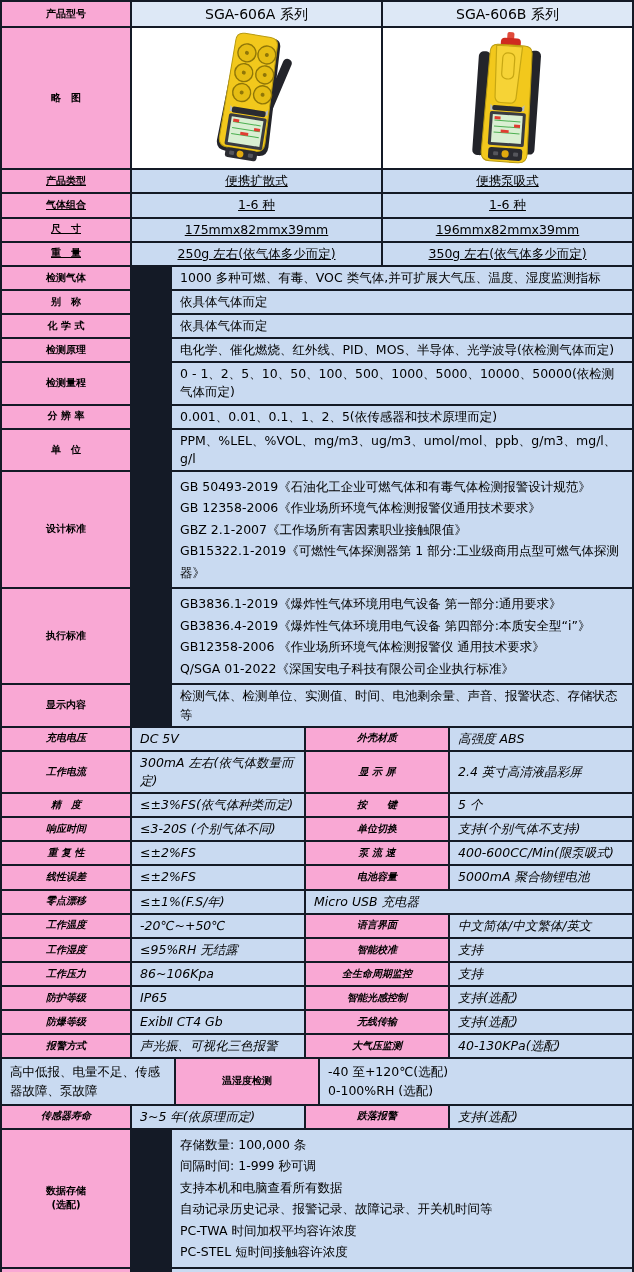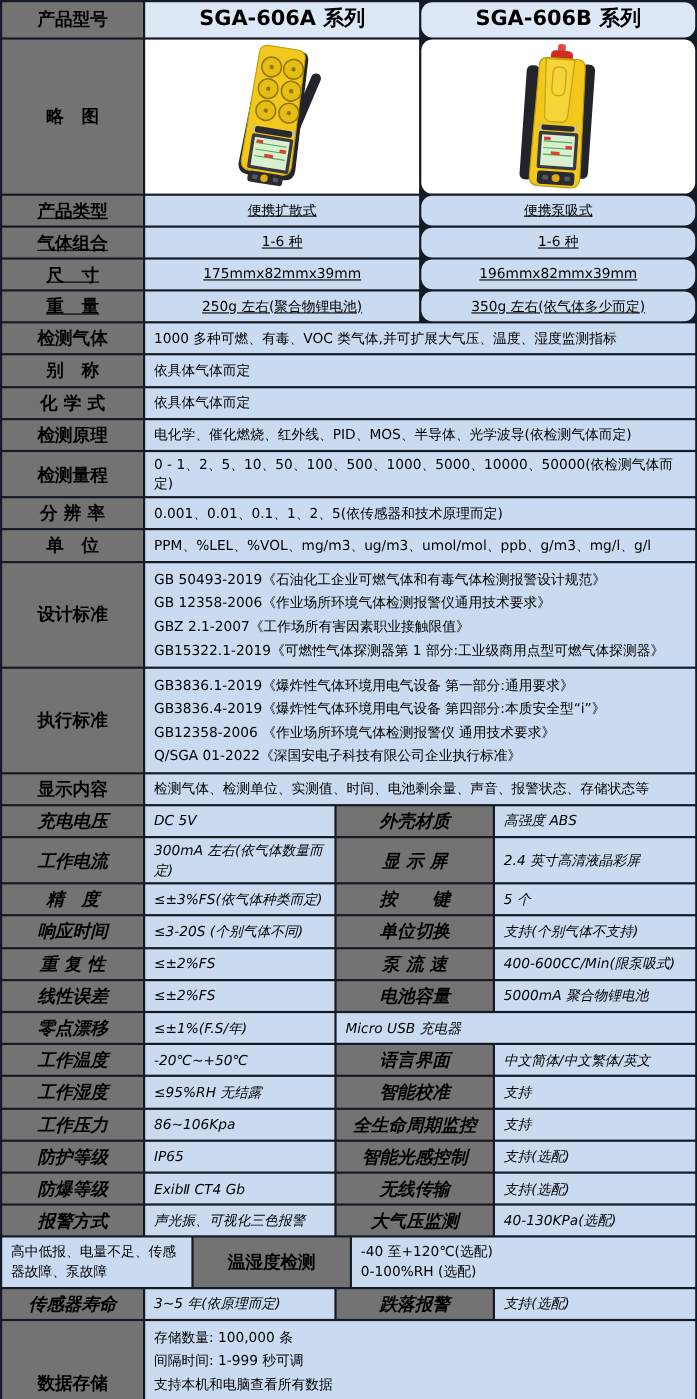--- a/index.html
+++ b/index.html
@@ -1,29 +1,29 @@
 <!DOCTYPE html>
 <html><head>
 <meta charset="utf-8">
 <style>
   html,body{margin:0;padding:0;background:#eef2f8;}
   body{width:634px;font-family:"DejaVu Sans","Liberation Sans",sans-serif;color:#000;}
   .tbl{width:630px;display:flex;flex-direction:column;gap:2px;background:#141a26;border:2px solid #141a26;}
   .row{display:flex;gap:2px;}
   .cell{background:#c9daf1;display:flex;align-items:center;box-sizing:border-box;
         font-size:12.5px;line-height:1.45;padding:2px 8px;}
-  .lab{background:#737373;font-weight:bold;justify-content:center;text-align:center;
-       font-size:16px;padding:2px 4px;white-space:pre-line;flex:0 0 128px;}
-  .hdr{background:#dde8f6;font-weight:bold;justify-content:center;text-align:center;font-size:19px;}
+  .lab{background:#f9a8d4;font-weight:bold;justify-content:center;text-align:center;
+       font-size:10px;padding:2px 4px;white-space:pre-line;flex:0 0 128px;}
+  .hdr{background:#dde8f6;font-weight:normal;justify-content:center;text-align:center;font-size:14px;}
   .imgcell{background:#ffffff;justify-content:center;}
   .ctr{justify-content:center;text-align:left;}
   .ml{white-space:pre-line;align-items:flex-start;padding-top:4px;padding-bottom:4px;}
-  .w-a{flex:0 0 249px;} .w-b{flex:1;border-radius:10px;}
+  .w-a{flex:0 0 249px;} .w-b{flex:1;}
   .w-v1{flex:0 0 172px;} .w-l2{flex:0 0 142px;} .w-v2{flex:1;}
-  .w-full{flex:1;}
+  .w-full{flex:1;margin-left:40px;}
   .h-hdr{min-height:23px;} .h-sketch{min-height:140px;} .h-cmp{min-height:22px;text-decoration:underline;}
   .h-s{min-height:18px;} .h-q{min-height:17px;font-style:italic;} .h-alarm{min-height:38px;}
   .h-design{min-height:84px;} .h-exec{min-height:78px;}
   .h-ds{min-height:122px;} .h-iot{min-height:184px;}
   .multiline-lines{line-height:1.72;}
 </style>
 </head>
 <body>
 
 <div class="tbl">
@@ -124,21 +124,21 @@
     <div class="cell ctr h-cmp w-a">1-6 种</div>
     <div class="cell ctr h-cmp w-b">1-6 种</div>
   </div>
   <div class="row">
     <div class="cell lab h-cmp">尺　寸</div>
     <div class="cell ctr h-cmp w-a">175mmx82mmx39mm</div>
     <div class="cell ctr h-cmp w-b">196mmx82mmx39mm</div>
   </div>
   <div class="row">
     <div class="cell lab h-cmp">重　量</div>
-    <div class="cell ctr h-cmp w-a">250g 左右(聚合物锂电池)</div>
+    <div class="cell ctr h-cmp w-a">250g 左右(依气体多少而定)</div>
     <div class="cell ctr h-cmp w-b">350g 左右(依气体多少而定)</div>
   </div>
 
   <div class="row">
     <div class="cell lab h-s">检测气体</div>
     <div class="cell h-s w-full">1000 多种可燃、有毒、VOC 类气体,并可扩展大气压、温度、湿度监测指标</div>
   </div>
   <div class="row">
     <div class="cell lab h-s">别　称</div>
     <div class="cell h-s w-full">依具体气体而定</div>

